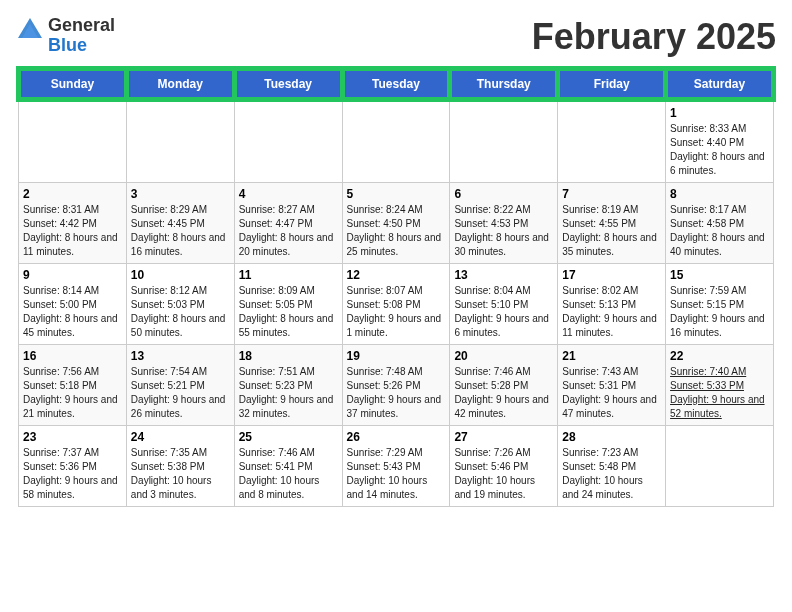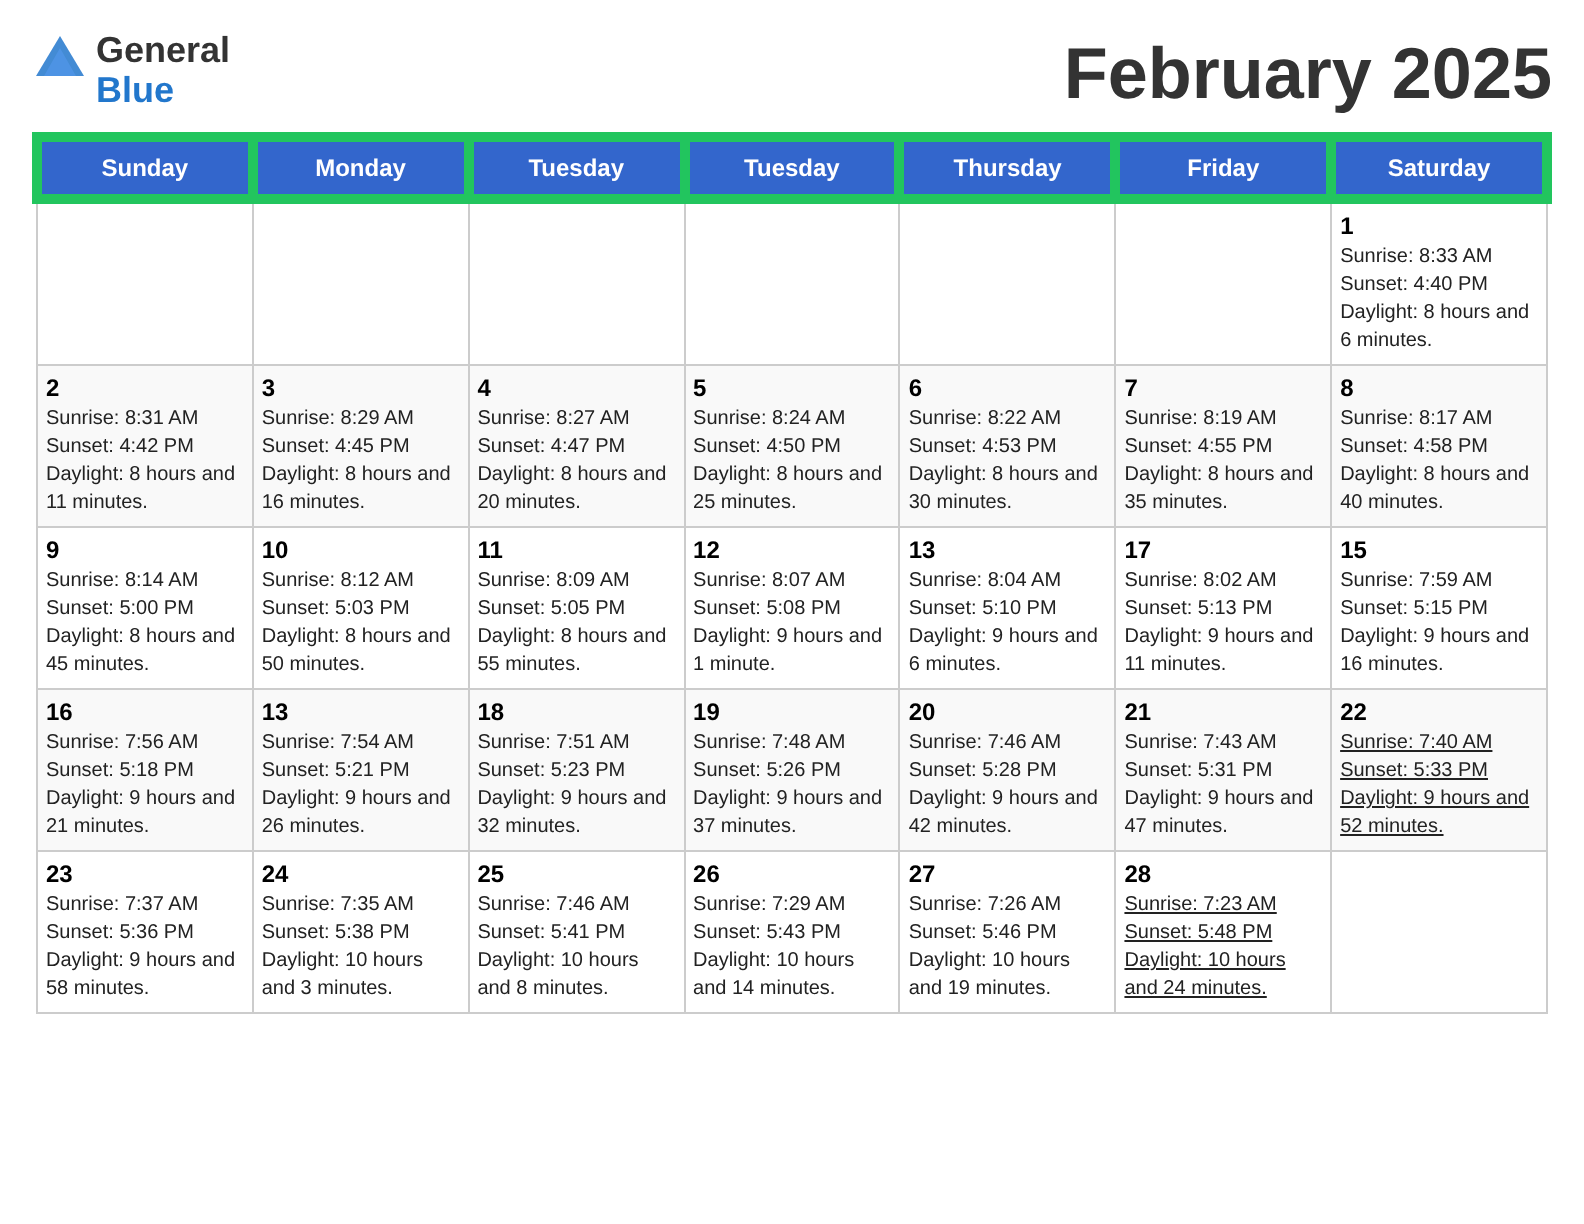--- a/index.html
+++ b/index.html
@@ -288,20 +288,20 @@
 Daylight: 10 hours and 14 minutes.</div>
         </td>
         <td>
           <span class="day-num">27</span>
           <div class="day-info" style="white-space: pre-line;">Sunrise: 7:26 AM
 Sunset: 5:46 PM
 Daylight: 10 hours and 19 minutes.</div>
         </td>
         <td>
           <span class="day-num">28</span>
-          <div class="day-info" style="white-space: pre-line; text-decoration: underline;">Sunrise: 7:23 AM
+          <div class="day-info" style="white-space: pre-line;">Sunrise: 7:23 AM
 Sunset: 5:48 PM
 Daylight: 10 hours and 24 minutes.</div>
         </td>
         <td class="empty-cell"></td>
       </tr>
     </tbody>
 </table>
 
 </body></html>

